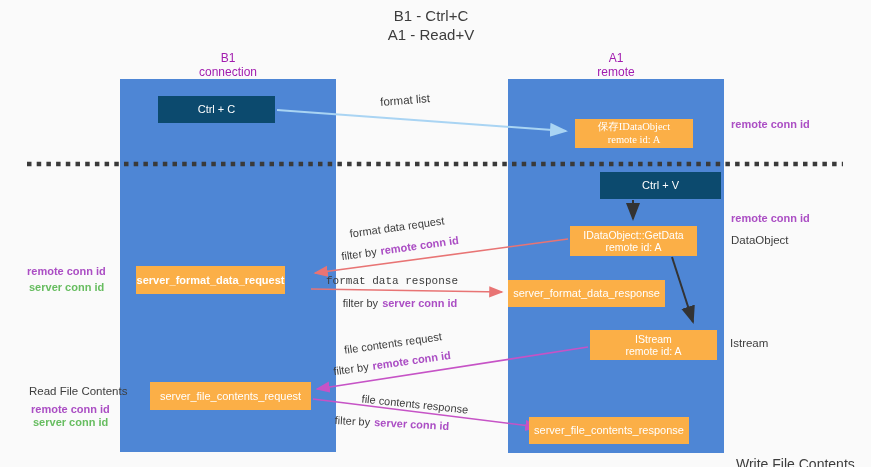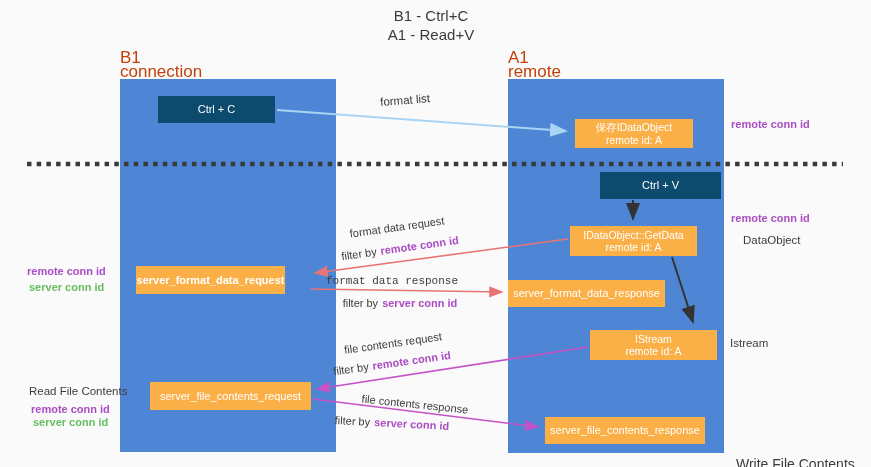--- a/index.html
+++ b/index.html
@@ -1,19 +1,19 @@
 <!DOCTYPE html>
 <html><head>
 <meta charset="utf-8">
 <style>
   html,body{margin:0;padding:0;background:#fafafa;font-family:"Liberation Sans",sans-serif;}
   .canvas{position:relative;width:871px;height:467px;overflow:hidden;background:#fafafa;}
   .title{position:absolute;left:0;top:6px;width:862px;text-align:center;font-size:15px;line-height:19px;color:#3c3c3c;}
   .lane{position:absolute;background:#4e86d5;z-index:1;}
-  .lane-header{position:absolute;text-align:left;font-size:17px;line-height:14px;color:#c2410c;z-index:1;}
+  .lane-header{position:absolute;text-align:center;font-size:12px;line-height:14px;color:#a21caf;z-index:1;}
   svg.overlay{position:absolute;left:0;top:0;z-index:2;pointer-events:none;}
   .box{position:absolute;z-index:3;display:flex;flex-direction:column;align-items:center;justify-content:center;
        color:#fff;text-align:center;font-size:11px;line-height:13px;}
   .green{background:#0c4a6e;}
   .orange{background:#fbaf47;}
   .lbl{position:absolute;z-index:4;white-space:nowrap;font-size:11px;color:#3d3d3d;}
   .ctr{transform:translate(-50%,-50%);}
   .vctr{transform:translate(0,-50%);}
   .purple{color:#ab4ec4;font-weight:bold;}
   .greentxt{color:#67bd60;font-weight:bold;}
@@ -71,21 +71,21 @@
 
     <line x1="588" y1="347" x2="317" y2="389" stroke="#c653c6" stroke-width="1.6" marker-end="url(#ah-magenta)"></line>
 
     <line x1="313" y1="399" x2="538" y2="427" stroke="#c653c6" stroke-width="1.6" marker-end="url(#ah-magenta)"></line>
   </svg>
 
   <div class="box green" style="left:158px;top:96px;width:117px;height:27px;">
     <div>Ctrl + C</div>
   </div>
 
-  <div class="box orange" style="left:575px;top:119px;width:118px;height:29px;font-size:10.5px;line-height:12.5px;">
+  <div class="box orange" style="left:575px;top:119px;width:118px;height:29px;font-size:10.5px;line-height:12.5px;font-family:Liberation Serif, serif;">
     <div>保存IDataObject</div>
     <div>remote id: A</div>
   </div>
 
   <div class="box green" style="left:600px;top:172px;width:121px;height:27px;">
     <div>Ctrl + V</div>
   </div>
 
   <div class="box orange" style="left:570px;top:226px;width:127px;height:30px;font-size:10.5px;line-height:12.5px;">
     <div>IDataObject::GetData</div>
@@ -102,21 +102,21 @@
 
   <div class="box orange" style="left:590px;top:330px;width:127px;height:30px;font-size:10.5px;line-height:12.5px;">
     <div>IStream</div>
     <div>remote id: A</div>
   </div>
 
   <div class="box orange" style="left:150px;top:382px;width:161px;height:28px;">
     <div>server_file_contents_request</div>
   </div>
 
-  <div class="box orange" style="left:545px;top:417px;width:160px;height:27px;justify-content:center;">
+  <div class="box orange" style="left:529px;top:417px;width:160px;height:27px;justify-content:center;">
     <div>server_file_contents_response</div>
   </div>
 
   <div class="lbl ctr" style="left:405px;top:100px;font-size:11.5px;transform:translate(-50%,-50%) rotate(-4.5deg);">format list</div>
 
   <div class="lbl ctr" style="left:397px;top:227px;transform:translate(-50%,-50%) rotate(-8deg);">format data request</div>
 
   <div class="lbl ctr pair" style="left:400px;top:248px;transform:translate(-50%,-50%) rotate(-8deg);">
     <span>filter by</span>
     <span class="purple">remote conn id</span>
@@ -138,21 +138,21 @@
 
   <div class="lbl ctr" style="left:415px;top:404px;transform:translate(-50%,-50%) rotate(6deg);">file contents response</div>
 
   <div class="lbl ctr pair" style="left:392px;top:423px;transform:translate(-50%,-50%) rotate(3deg);">
     <span>filter by</span>
     <span class="purple">server conn id</span>
   </div>
 
   <div class="lbl vctr purple" style="left:731px;top:124px;">remote conn id</div>
   <div class="lbl vctr purple" style="left:731px;top:218px;">remote conn id</div>
-  <div class="lbl vctr" style="left:731px;top:240px;font-size:11.5px;margin-left:12px;">DataObject</div>
+  <div class="lbl vctr" style="left:731px;top:240px;font-size:11.5px;">DataObject</div>
   <div class="lbl vctr" style="left:730px;top:343px;font-size:11.5px;">Istream</div>
   <div class="lbl vctr" style="left:736px;top:430px;font-size:14px;margin-top:34px;">Write File Contents</div>
 
   <div class="lbl vctr purple" style="left:27px;top:271px;">remote conn id</div>
   <div class="lbl vctr greentxt" style="left:29px;top:287px;">server conn id</div>
   <div class="lbl vctr" style="left:29px;top:391px;font-size:11.5px;">Read File Contents</div>
   <div class="lbl vctr purple" style="left:31px;top:409px;">remote conn id</div>
   <div class="lbl vctr greentxt" style="left:33px;top:422px;">server conn id</div>
 
 </div>

